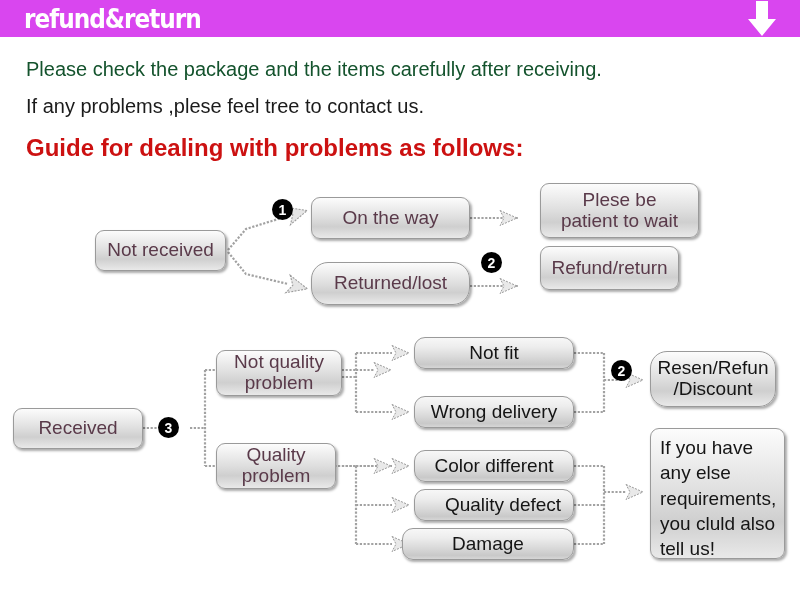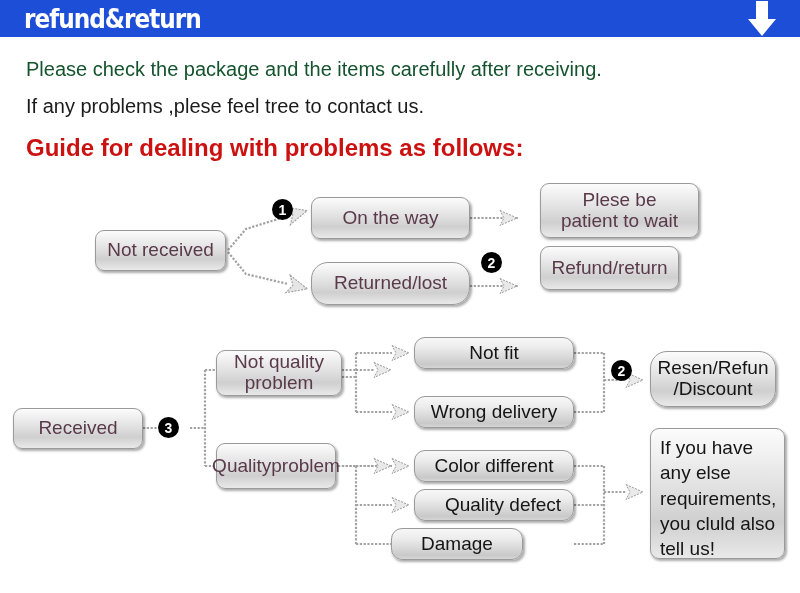--- a/index.html
+++ b/index.html
@@ -8,21 +8,21 @@
     background:#ffffff;
     font-family:"Liberation Sans","DejaVu Sans",sans-serif;
     overflow:hidden;
     position:relative;
   }
   #root{position:relative;width:800px;height:593px;}
 
   
   .header-bar{
     position:absolute;left:0;top:0;width:800px;height:37px;
-    background:#1d4ed8;
+    background:#d946ef;
   }
   .header-title{
     position:absolute;left:24px;top:3px;
     color:#ffffff;
     font-family:"DejaVu Sans","Liberation Sans",sans-serif;
     font-weight:bold;
     font-size:27px;
     letter-spacing:-1.2px;
     transform:scaleX(0.86);
     transform-origin:left top;
@@ -189,34 +189,34 @@
 
   <div class="box" style="left:13px;top:408px;width:130px;height:41px;">Received</div>
 
   <div class="badge" style="left:158px;top:417px;">3</div>
 
   <div class="box" style="left:216px;top:350px;width:126px;height:46px;flex-direction:column;">
     <span>Not quality</span>
     <span>problem</span>
   </div>
 
-  <div class="box" style="left:216px;top:443px;width:120px;height:46px;flex-direction:row;">
+  <div class="box" style="left:216px;top:443px;width:120px;height:46px;flex-direction:column;">
     <span>Quality</span>
     <span>problem</span>
   </div>
 
   <div class="box dark-text soft" style="left:414px;top:337px;width:160px;height:32px;">Not fit</div>
 
   <div class="box dark-text soft" style="left:414px;top:396px;width:160px;height:32px;">Wrong delivery</div>
 
   <div class="box dark-text soft" style="left:414px;top:450px;width:160px;height:32px;">Color different</div>
 
   <div class="box dark-text soft" style="left:414px;top:489px;width:160px;height:32px;padding-left:24px;">Quality defect</div>
 
-  <div class="box dark-text soft" style="left:391px;top:528px;width:132px;height:32px;">Damage</div>
+  <div class="box dark-text soft" style="left:402px;top:528px;width:172px;height:32px;">Damage</div>
 
   <div class="badge" style="left:611px;top:360px;">2</div>
 
   <div class="box dark-text" style="left:650px;top:351px;width:126px;height:56px;flex-direction:column;border-radius:17px;">
     <span>Resen/Refun</span>
     <span>/Discount</span>
   </div>
 
   <div class="box dark-text left-text" style="left:650px;top:428px;width:135px;height:131px;flex-direction:column;">
     <span>If you have</span>

